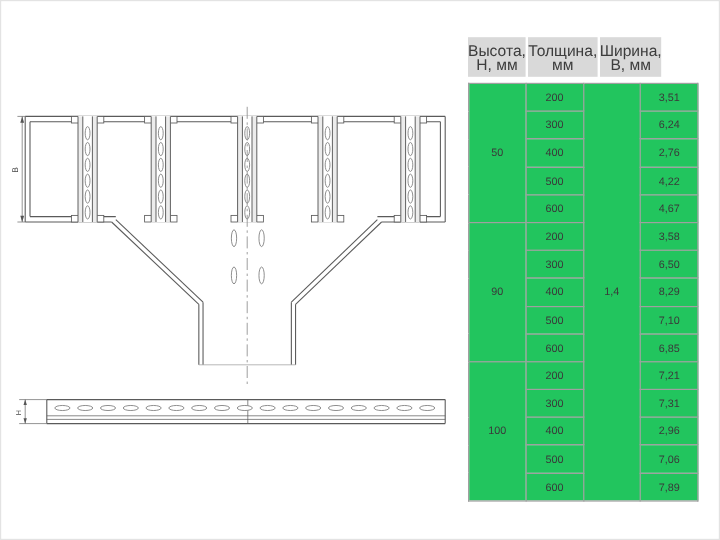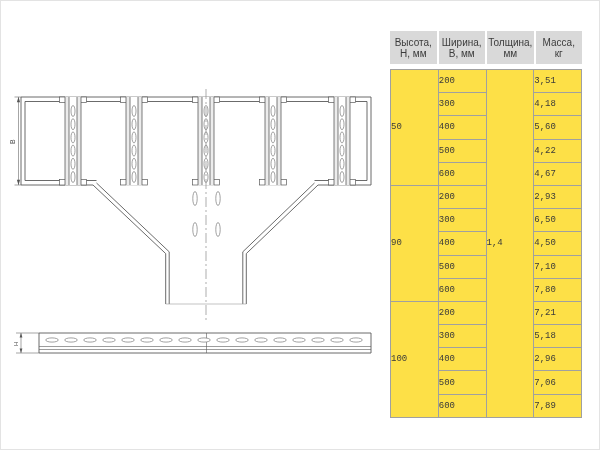--- a/index.html
+++ b/index.html
@@ -10,27 +10,27 @@
   }
   #drawing { position:absolute; left:0; top:0; }
   #spec { position:absolute; left:389px; top:30px; width:192px; }
   #spec-head {
     display:grid; grid-template-columns:repeat(4,1fr); gap:2px;
     height:33px; margin-bottom:5px;
   }
   .th {
     background:#d9d9d9; display:flex; flex-direction:column;
     align-items:center; justify-content:center;
-    font-size:10px; line-height:11px; color:#3c3c3c; text-align:center;
+    font-size:13px; line-height:11px; color:#3c3c3c; text-align:center;
   }
   #spec-body { border-collapse:collapse; width:100%; table-layout:fixed; }
   #spec-body tr { height:23.2px; }
   #spec-body td {
-    border:1px solid #a0a0a0; text-align:left; vertical-align:middle;
-    font-size:9px; color:#3a3a3a; padding:0; background:#fde047;font-family:Liberation Mono, monospace;
+    border:1px solid #a0a0a0; text-align:center; vertical-align:middle;
+    font-size:9px; color:#3a3a3a; padding:0; background:#22c55e;
   }
   text { fill:#4a4a4a; }
 </style>
 </head>
 <body>
 
 <div id="stage">
 
   <svg id="drawing" width="385" height="450" viewBox="0 0 385 450" xmlns="http://www.w3.org/2000/svg">
     <defs>
@@ -144,85 +144,81 @@
     </g>
   </svg>
 
   <div id="spec">
     <div id="spec-head">
       <div class="th">
         <div>Высота,</div>
         <div>Н, мм</div>
       </div>
       <div class="th">
-        <div>Ширина,</div>
-        <div>В, мм</div>
-      </div>
-      <div class="th">
         <div>Толщина,</div>
         <div>мм</div>
       </div>
       <div class="th">
-        <div>Масса,</div>
-        <div>кг</div>
+        <div>Ширина,</div>
+        <div>В, мм</div>
       </div>
     </div>
     <table id="spec-body">
       <tbody id="spec-tbody">
           <tr>
             <td rowspan="5">50</td>
             <td>200</td>
             <td rowspan="15">1,4</td>
             <td>3,51</td>
           </tr>
           <tr>
             <td>300</td>
-            <td>4,18</td>
+            <td>6,24</td>
           </tr>
           <tr>
             <td>400</td>
-            <td>5,60</td>
+            <td>2,76</td>
           </tr>
           <tr>
             <td>500</td>
             <td>4,22</td>
           </tr>
           <tr>
             <td>600</td>
             <td>4,67</td>
           </tr>
           <tr>
             <td rowspan="5">90</td>
             <td>200</td>
-            <td>2,93</td>
+            <td>3,58</td>
           </tr>
           <tr>
             <td>300</td>
             <td>6,50</td>
           </tr>
           <tr>
             <td>400</td>
-            <td>4,50</td>
+            <td>8,29</td>
           </tr>
           <tr>
             <td>500</td>
             <td>7,10</td>
           </tr>
           <tr>
             <td>600</td>
-            <td>7,80</td>
+            <td>6,85</td>
           </tr>
           <tr>
             <td rowspan="5">100</td>
             <td>200</td>
             <td>7,21</td>
           </tr>
           <tr>
             <td>300</td>
-            <td>5,18</td>
+            <td>7,31</td>
           </tr>
           <tr>
             <td>400</td>
             <td>2,96</td>
           </tr>
           <tr>
             <td>500</td>
             <td>7,06</td>
           </tr>
           <tr>

